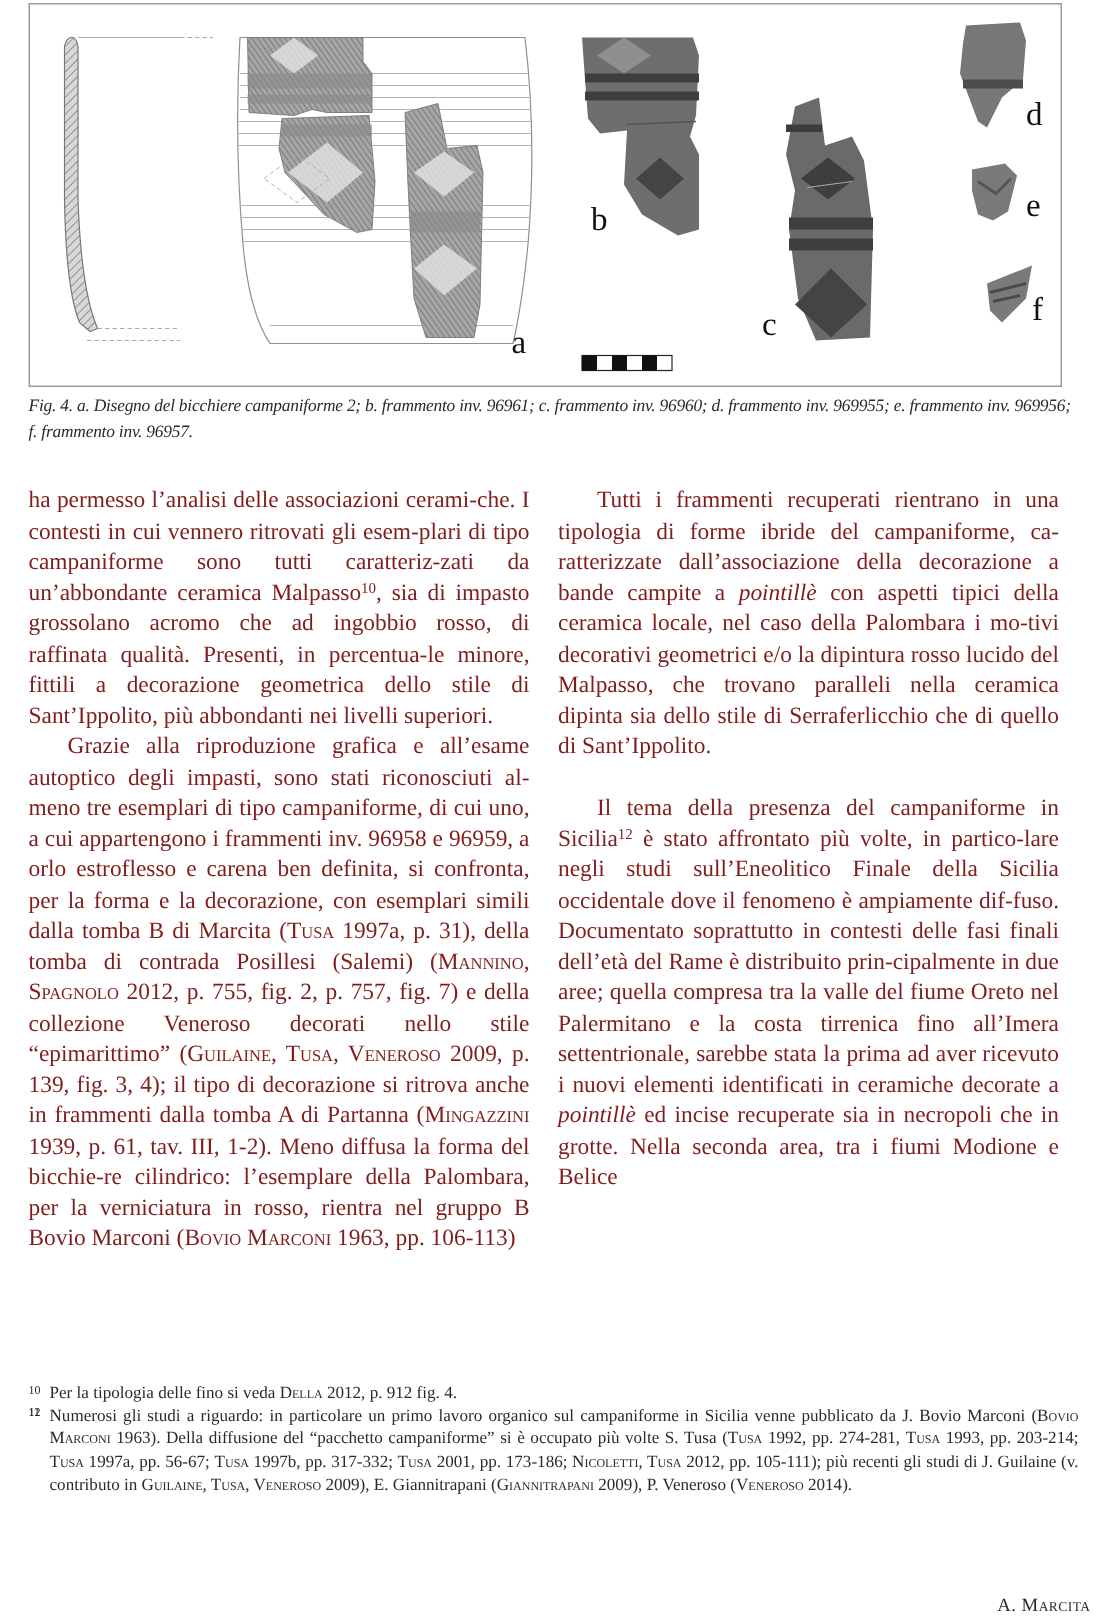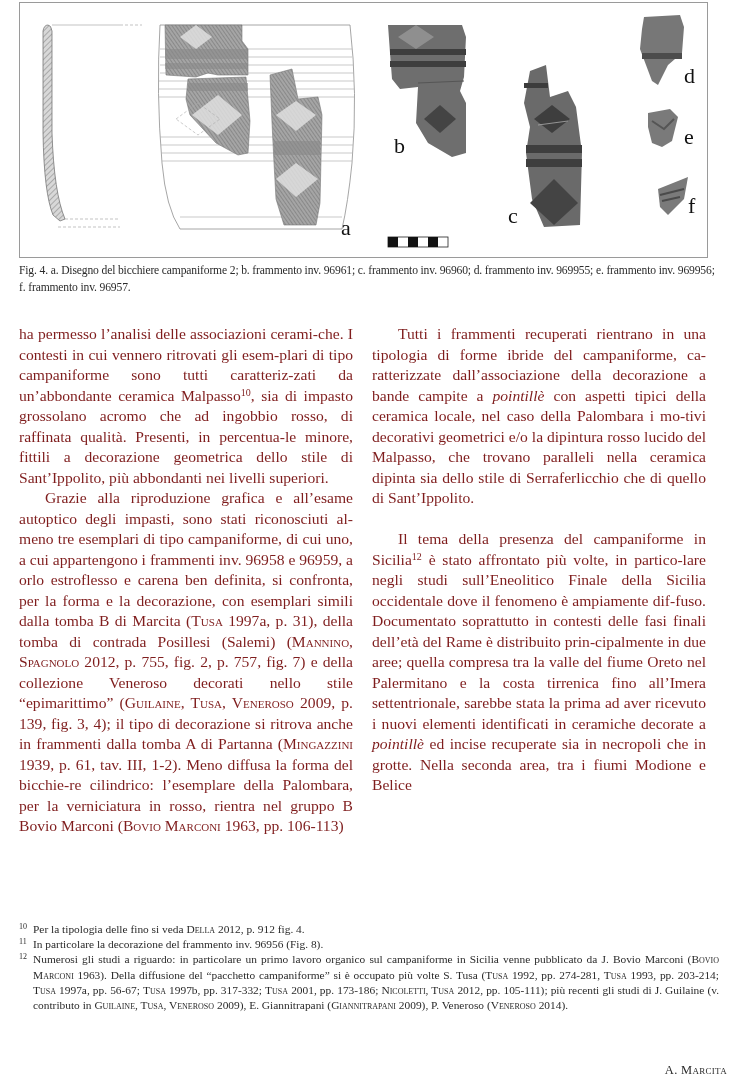--- a/index.html
+++ b/index.html
@@ -8,21 +8,21 @@
     font-family: "Liberation Serif", "DejaVu Serif", serif; color: #1e1e1e;
   }
   .figure-frame {
     position: absolute; left: 19px; top: 2px; width: 689px; height: 256px;
     border: 1px solid #9a9a9a; background: #fff; box-sizing: border-box;
   }
   .figure-frame svg { position: absolute; left: 0; top: 0; }
   .caption {
     position: absolute; left: 19px; top: 263px; width: 700px;
     font-size: 11.6px; line-height: 16.5px; color: #2a2a2a;
-    font-family: "Liberation Serif", serif; letter-spacing: -0.15px;
+    font-family: "Liberation Serif", serif; letter-spacing: -0.15px; font-style: italic;
   }
   .col {
     position: absolute; top: 324px; width: 334px;
     font-size: 15.6px; line-height: 20.5px; text-align: justify; color: #7f1d1d;
     hyphens: manual;
   }
   .col.left { left: 19px; }
   .col.right { left: 372px; }
   .col p { margin: 0; }
   .col p.indent { text-indent: 26px; }
@@ -158,20 +158,20 @@
   <p class="indent"><span>Grazie alla riproduzione grafica e all’esame autoptico degli impasti, sono stati riconosciuti al-meno tre esemplari di tipo campaniforme, di cui uno, a cui appartengono i frammenti inv. 96958 e 96959, a orlo estroflesso e carena ben definita, si confronta, per la forma e la decorazione, con esemplari simili dalla tomba B di Marcita (</span><span class="sc">Tusa</span><span> 1997a, p. 31), della tomba di contrada Posillesi (Salemi) (</span><span class="sc">Mannino, Spagnolo</span><span> 2012, p. 755, fig. 2, p. 757, fig. 7) e della collezione Veneroso decorati nello stile “epimarittimo” (</span><span class="sc">Guilaine, Tusa, Veneroso</span><span> 2009, p. 139, fig. 3, 4); il tipo di decorazione si ritrova anche in frammenti dalla tomba A di Partanna (</span><span class="sc">Mingazzini</span><span> 1939, p. 61, tav. III, 1-2). Meno diffusa la forma del bicchie-re cilindrico: l’esemplare della Palombara, per la verniciatura in rosso, rientra nel gruppo B Bovio Marconi (</span><span class="sc">Bovio Marconi</span><span> 1963, pp. 106-113)</span></p>
 </div>
 
 <div class="col right">
   <p class="indent"><span>Tutti i frammenti recuperati rientrano in una tipologia di forme ibride del campaniforme, ca-ratterizzate dall’associazione della decorazione a bande campite a </span><em>pointillè</em><span> con aspetti tipici della ceramica locale, nel caso della Palombara i mo-tivi decorativi geometrici e/o la dipintura rosso lucido del Malpasso, che trovano paralleli nella ceramica dipinta sia dello stile di Serraferlicchio che di quello di Sant’Ippolito.</span></p>
   <p class="indent gap"><span>Il tema della presenza del campaniforme in Sicilia</span><sup>12</sup><span> è stato affrontato più volte, in partico-lare negli studi sull’Eneolitico Finale della Sicilia occidentale dove il fenomeno è ampiamente dif-fuso. Documentato soprattutto in contesti delle fasi finali dell’età del Rame è distribuito prin-cipalmente in due aree; quella compresa tra la valle del fiume Oreto nel Palermitano e la costa tirrenica fino all’Imera settentrionale, sarebbe stata la prima ad aver ricevuto i nuovi elementi identificati in ceramiche decorate a </span><em>pointillè</em><span> ed incise recuperate sia in necropoli che in grotte. Nella seconda area, tra i fiumi Modione e Belice</span></p>
 </div>
 
 <div class="footnotes">
   <p class="fn"><span class="num">10</span><span>Per la tipologia delle fino si veda </span><span class="sc">Della</span><span> 2012, p. 912 fig. 4.</span></p>
-  <p class="fn"><span class="num">11</span><span>In particolare la decorazione del frammento inv. 96956 (Fig. 8).</span></p>
+  <p class="fn"><span class="num">11</span></p>
   <p class="fn"><span class="num">12</span><span>Numerosi gli studi a riguardo: in particolare un primo lavoro organico sul campaniforme in Sicilia venne pubblicato da J. Bovio Marconi (</span><span class="sc">Bovio Marconi</span><span> 1963). Della diffusione del “pacchetto campaniforme” si è occupato più volte S. Tusa (</span><span class="sc">Tusa</span><span> 1992, pp. 274-281, </span><span class="sc">Tusa</span><span> 1993, pp. 203-214; </span><span class="sc">Tusa</span><span> 1997a, pp. 56-67; </span><span class="sc">Tusa</span><span> 1997b, pp. 317-332; </span><span class="sc">Tusa</span><span> 2001, pp. 173-186; </span><span class="sc">Nicoletti, Tusa</span><span> 2012, pp. 105-111); più recenti gli studi di J. Guilaine (v. contributo in </span><span class="sc">Guilaine, Tusa, Veneroso</span><span> 2009), E. Giannitrapani (</span><span class="sc">Giannitrapani</span><span> 2009), P. Veneroso (</span><span class="sc">Veneroso</span><span> 2014).</span></p>
 </div>
 
 <div class="footer">
   <span class="pg">226</span>
   <span class="author">A. Marcita</span>
 </div>
 
 </body></html>

